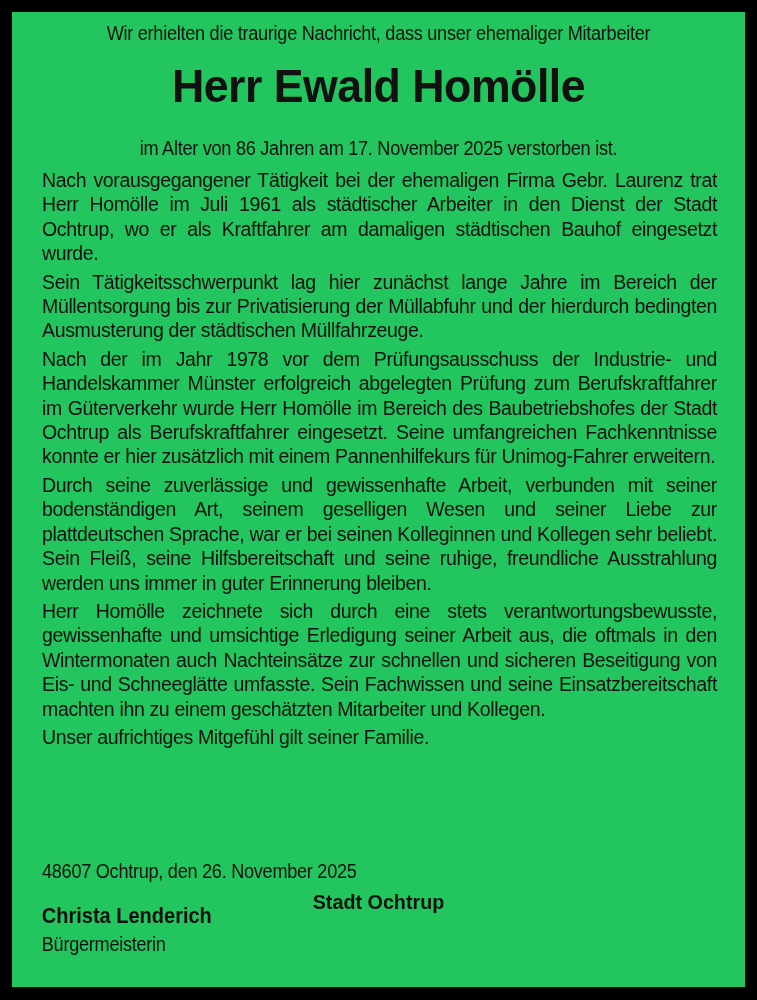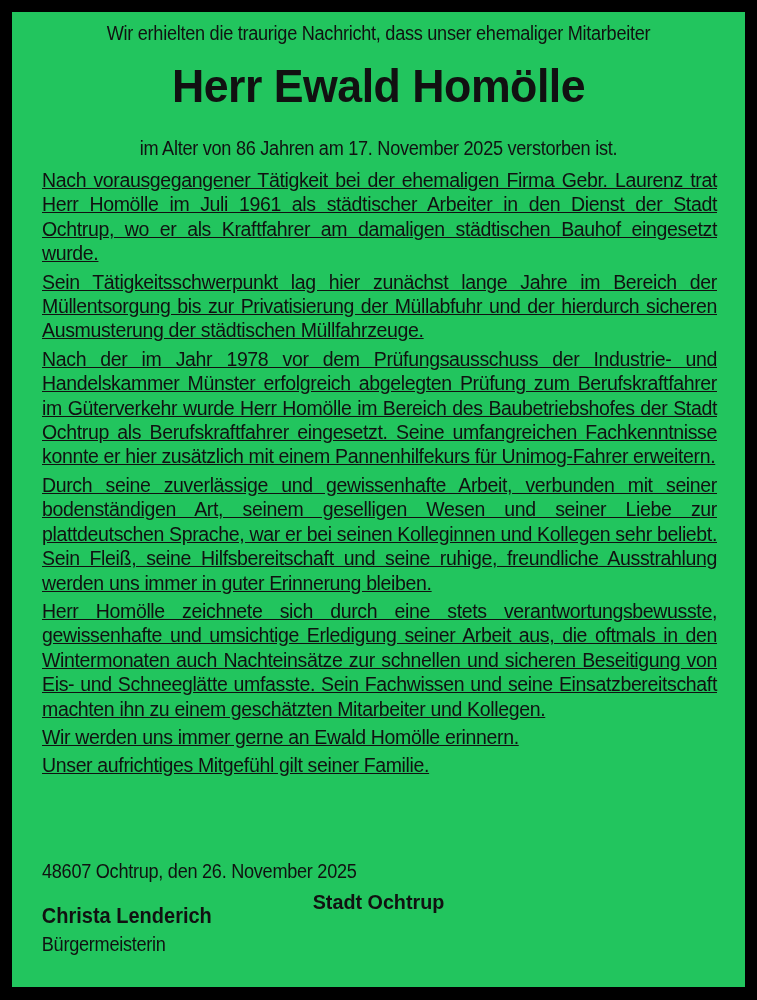--- a/index.html
+++ b/index.html
@@ -24,21 +24,21 @@
     position: absolute; left: 0; right: 0; top: 125px;
     text-align: center; font-size: 19.5px; letter-spacing: -0.3px;
     transform: scaleX(0.93); transform-origin: center;
   }
   .body {
     position: absolute; left: 30px; width: 675px; top: 156px;
     font-size: 19.5px; line-height: 24.4px; letter-spacing: -0.35px;
     text-align: justify; text-align-last: left;
     hyphens: manual;
   }
-  .body p { margin: 0 0 4px 0; text-decoration: underline; }
+  .body p { margin: 0 0 4px 0; }
   .closing { margin: 0; text-align: left; }
   .place-date {
     position: absolute; left: 30px; top: 848px;
     font-size: 19.5px; letter-spacing: -0.3px;
     transform: scaleX(0.93); transform-origin: left;
   }
   .org {
     position: absolute; left: 0; right: 0; top: 878px;
     text-align: center; font-size: 21px; font-weight: bold;
     transform: scaleX(0.94); transform-origin: center;
@@ -54,25 +54,24 @@
 </head>
 <body>
 
 <div class="frame">
   <div class="intro">Wir erhielten die traurige Nachricht, dass unser ehemaliger Mitarbeiter</div>
   <div class="name">Herr Ewald Homölle</div>
   <div class="age">im Alter von 86 Jahren am 17. November 2025 verstorben ist.</div>
 
   <div class="body">
     <p>Nach vorausgegangener Tätigkeit bei der ehemaligen Firma Gebr. Laurenz trat Herr Homölle im Juli 1961 als städtischer Arbeiter in den Dienst der Stadt Ochtrup, wo er als Kraftfahrer am damaligen städtischen Bauhof eingesetzt wurde.</p>
-    <p>Sein Tätigkeitsschwerpunkt lag hier zunächst lange Jahre im Bereich der Müllentsorgung bis zur Privatisierung der Müllabfuhr und der hierdurch sicheren Ausmusterung der städtischen Müllfahrzeuge.</p>
+    <p>Sein Tätigkeitsschwerpunkt lag hier zunächst lange Jahre im Bereich der Müllentsorgung bis zur Privatisierung der Müllabfuhr und der hierdurch bedingten Ausmusterung der städtischen Müllfahrzeuge.</p>
     <p>Nach der im Jahr 1978 vor dem Prüfungsausschuss der Industrie- und Handelskammer Münster erfolgreich abgelegten Prüfung zum Berufskraftfahrer im Güterverkehr wurde Herr Homölle im Bereich des Baubetriebshofes der Stadt Ochtrup als Berufskraftfahrer eingesetzt. Seine umfangreichen Fachkenntnisse konnte er hier zusätzlich mit einem Pannenhilfekurs für Unimog-Fahrer erweitern.</p>
     <p>Durch seine zuverlässige und gewissenhafte Arbeit, verbunden mit seiner bodenständigen Art, seinem geselligen Wesen und seiner Liebe zur plattdeutschen Sprache, war er bei seinen Kolleginnen und Kollegen sehr beliebt. Sein Fleiß, seine Hilfsbereitschaft und seine ruhige, freundliche Ausstrahlung werden uns immer in guter Erinnerung bleiben.</p>
     <p>Herr Homölle zeichnete sich durch eine stets verantwortungsbewusste, gewissenhafte und umsichtige Erledigung seiner Arbeit aus, die oftmals in den Wintermonaten auch Nachteinsätze zur schnellen und sicheren Beseitigung von Eis- und Schneeglätte umfasste. Sein Fachwissen und seine Einsatzbereitschaft machten ihn zu einem geschätzten Mitarbeiter und Kollegen.</p>
-    <p class="closing">Wir werden uns immer gerne an Ewald Homölle erinnern.</p>
     <p class="closing">Unser aufrichtiges Mitgefühl gilt seiner Familie.</p>
   </div>
 
   <div class="place-date">48607 Ochtrup, den 26. November 2025</div>
   <div class="org">Stadt Ochtrup</div>
 
   <div class="sig sig-left">
     <div class="sname">Christa Lenderich</div>
     <div class="srole">Bürgermeisterin</div>
   </div>

